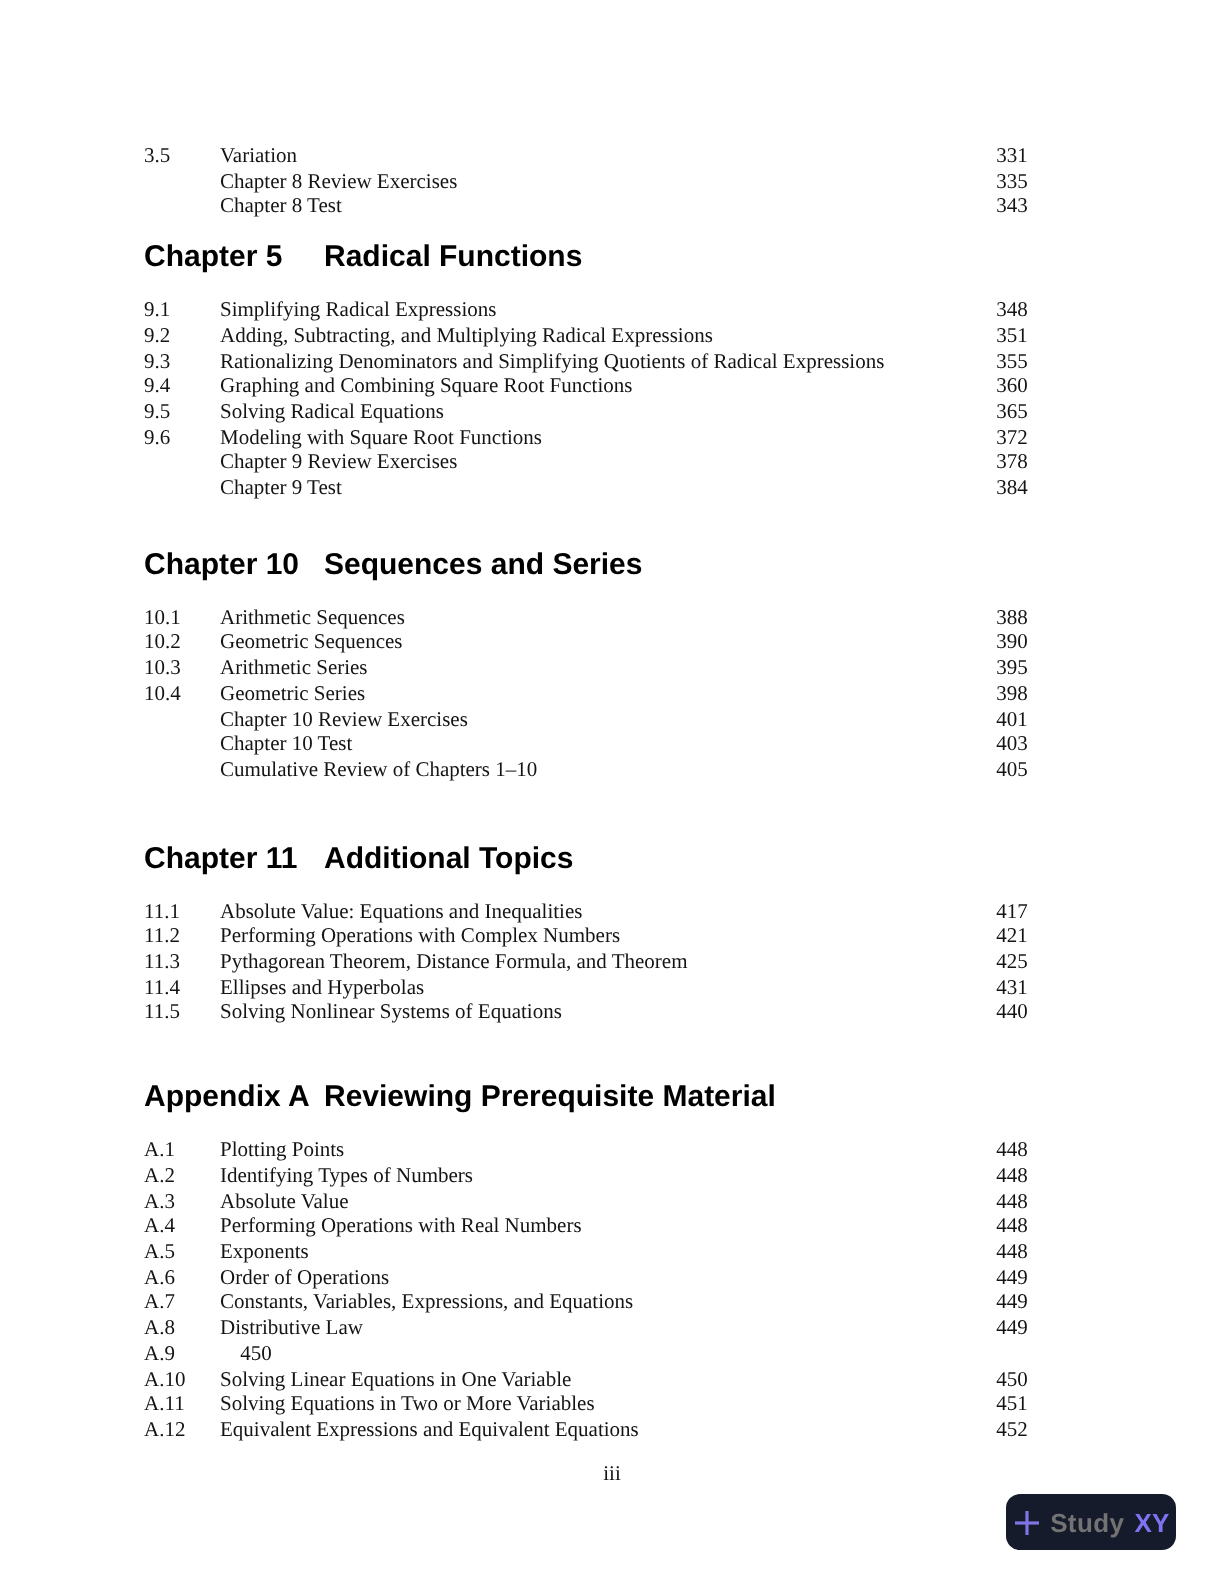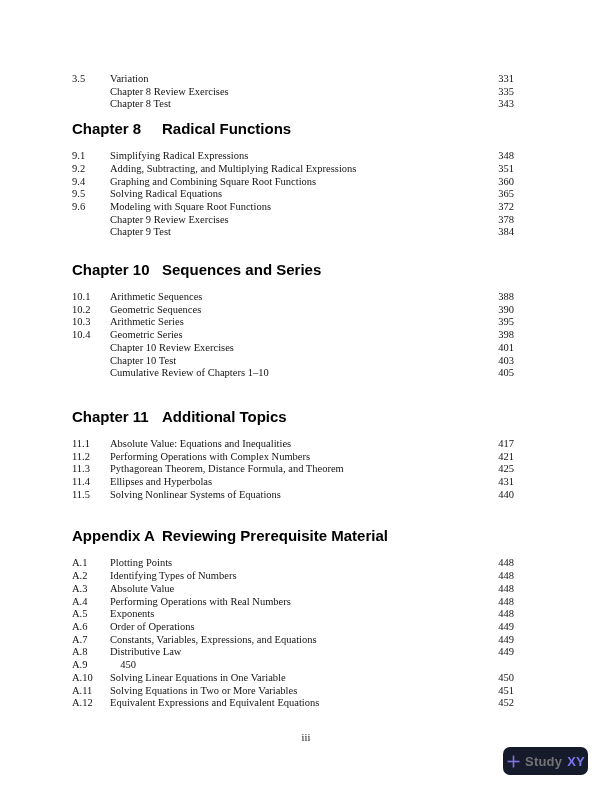--- a/index.html
+++ b/index.html
@@ -96,36 +96,41 @@
   <div class="toc-row">
     <span class="num"></span>
     <span class="title">Chapter 8 Test</span>
     <span class="pg">343</span>
   </div>
 </div>
   </section>
 
   <section class="toc-section">
     <h2 class="section-heading">
-      <span class="heading-label">Chapter 8</span>
+      <span class="heading-label">Chapter 5</span>
       <span class="heading-title">Radical Functions</span>
     </h2>
     <div class="entries">
   <div class="toc-row">
     <span class="num">9.1</span>
     <span class="title">Simplifying Radical Expressions</span>
     <span class="pg">348</span>
   </div>
 
   <div class="toc-row">
     <span class="num">9.2</span>
     <span class="title">Adding, Subtracting, and Multiplying Radical Expressions</span>
     <span class="pg">351</span>
   </div>
 
+  <div class="toc-row">
+    <span class="num">9.3</span>
+    <span class="title">Rationalizing Denominators and Simplifying Quotients of Radical Expressions</span>
+    <span class="pg">355</span>
+  </div>
 
   <div class="toc-row">
     <span class="num">9.4</span>
     <span class="title">Graphing and Combining Square Root Functions</span>
     <span class="pg">360</span>
   </div>
 
   <div class="toc-row">
     <span class="num">9.5</span>
     <span class="title">Solving Radical Equations</span>

